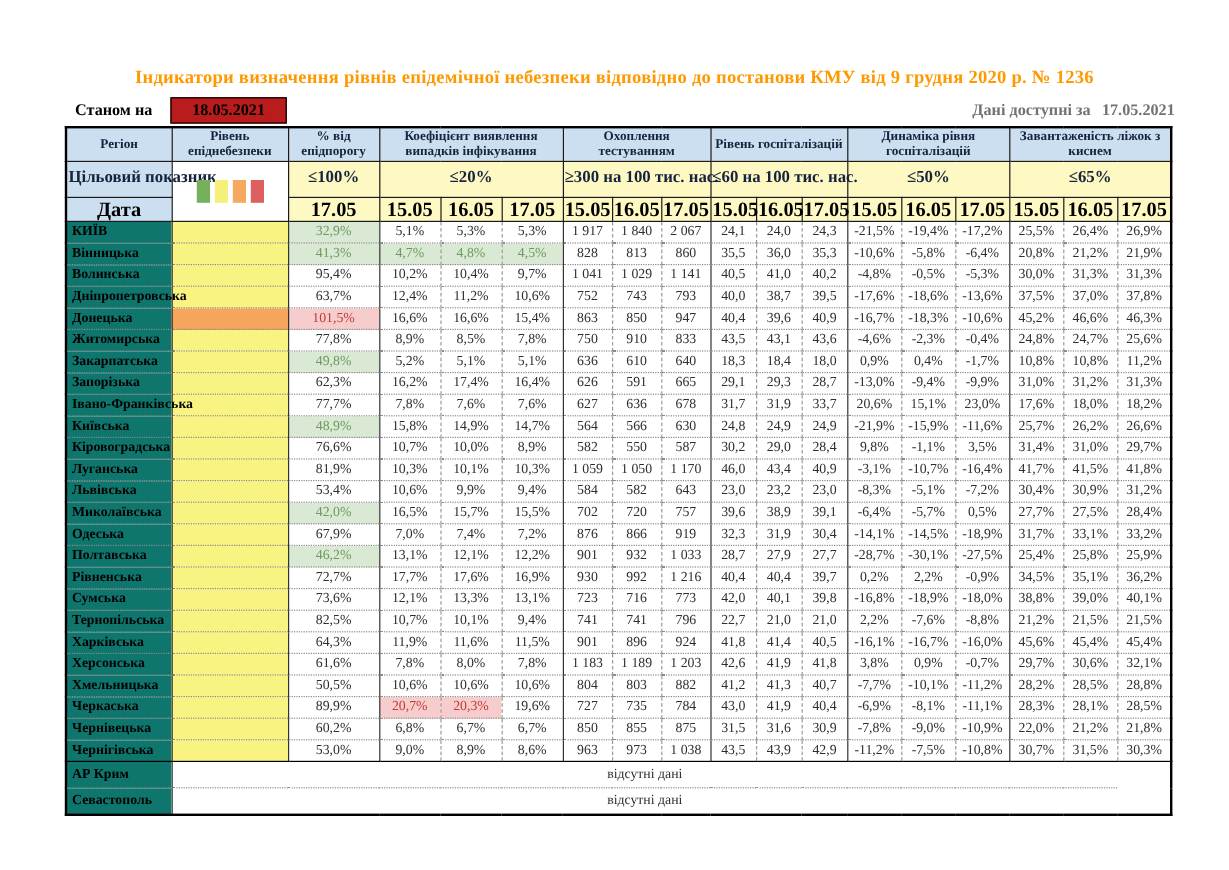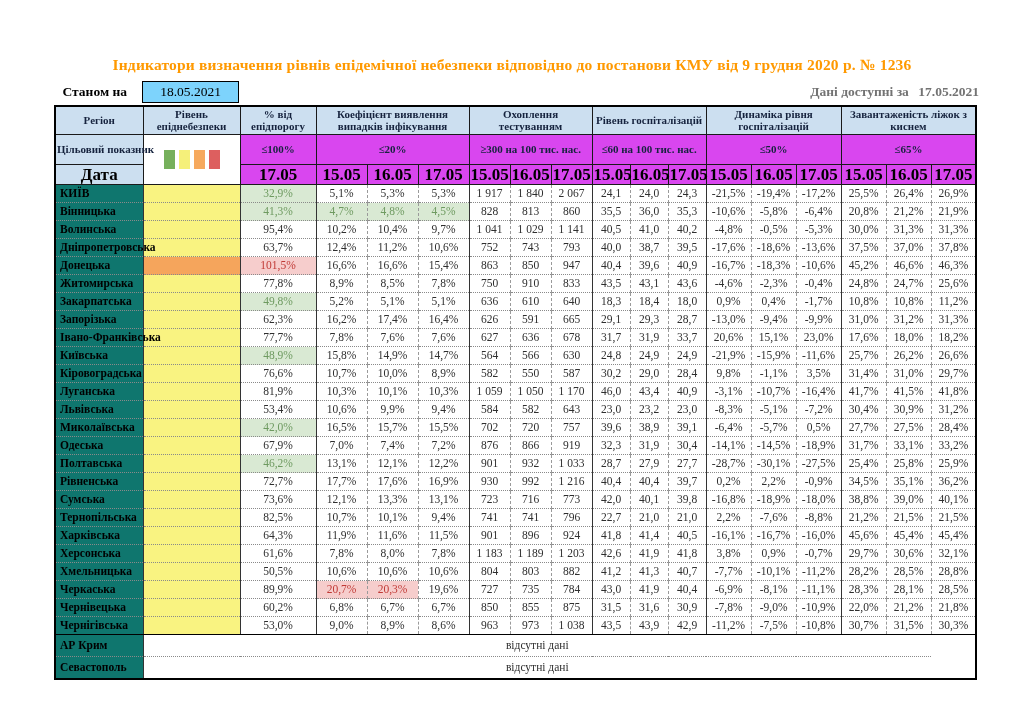--- a/index.html
+++ b/index.html
@@ -33,22 +33,22 @@
     text-align: right;
     font-weight: bold;
     font-size: 13.5px;
     color: #000;
     padding-right: 15px;
     align-self: center;
   }
   .asof-date-box {
     width: 97px;
     border: 1px solid #000;
-    background: #7dd3fc;
-    font-weight: normal;
+    background: #b91c1c;
+    font-weight: bold;
     font-size: 13.5px;
     color: #000;
     text-align: center;
     line-height: 20px;
   }
   .avail {
     flex: 1;
     text-align: right;
     font-weight: bold;
     font-size: 13.5px;
@@ -59,32 +59,32 @@
 
   table {
     border-collapse: collapse;
     table-layout: fixed;
     width: 858px;
     margin-left: 54px;
     border: 2px solid #000;
   }
 
   th {
-    background: #d946ef;
+    background: #fef9c3;
     border: 1px solid #1a1a1a;
     font-size: 11px;
     font-weight: bold;
     color: #16233E;
     text-align: center;
     padding: 0 1px;
     line-height: 1.15;
   }
   th.hl { background: #CCDFF0; }
   tr.hrow1 th { height: 28px; }
-  tr.hrow2 th { height: 30px; font-size: 11px; white-space: nowrap; }
+  tr.hrow2 th { height: 30px; font-size: 14px; white-space: nowrap; }
   tr.hrow3 th { height: 19px; color: #000; font-size: 17px; }
   th.legend-cell { background: #ffffff; vertical-align: middle; }
   .sw {
     display: inline-block;
     width: 11px; height: 19px;
     margin: 0 2px;
     vertical-align: middle;
   }
 
   td {

